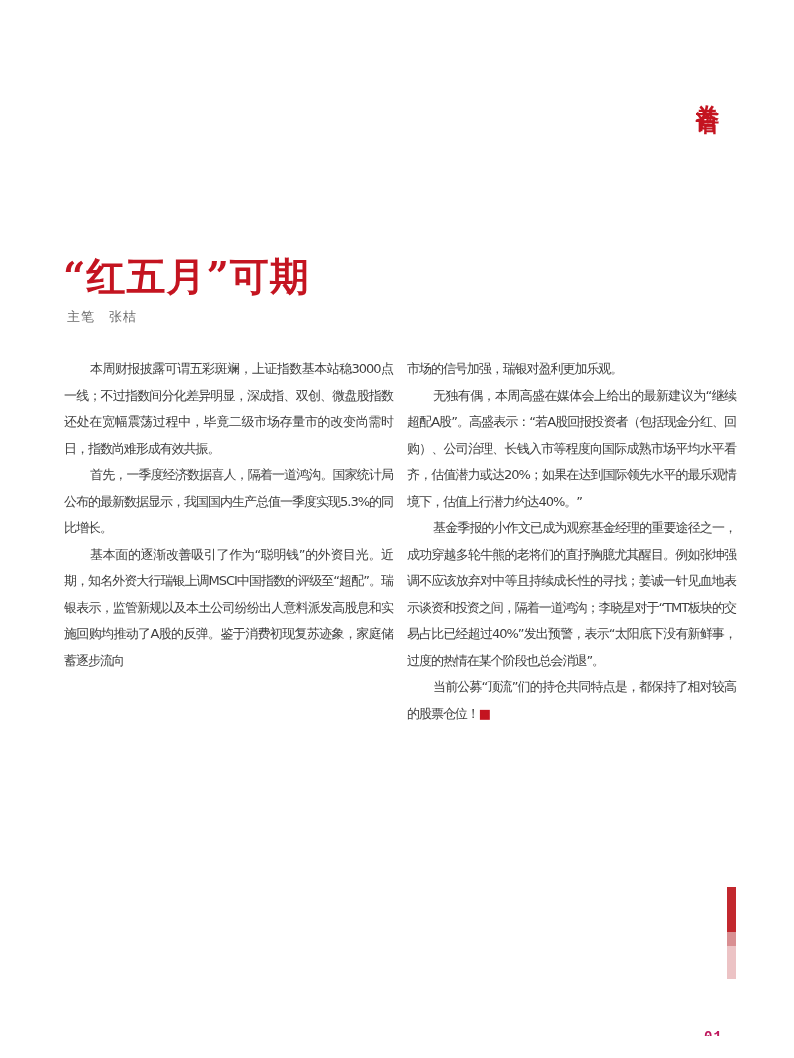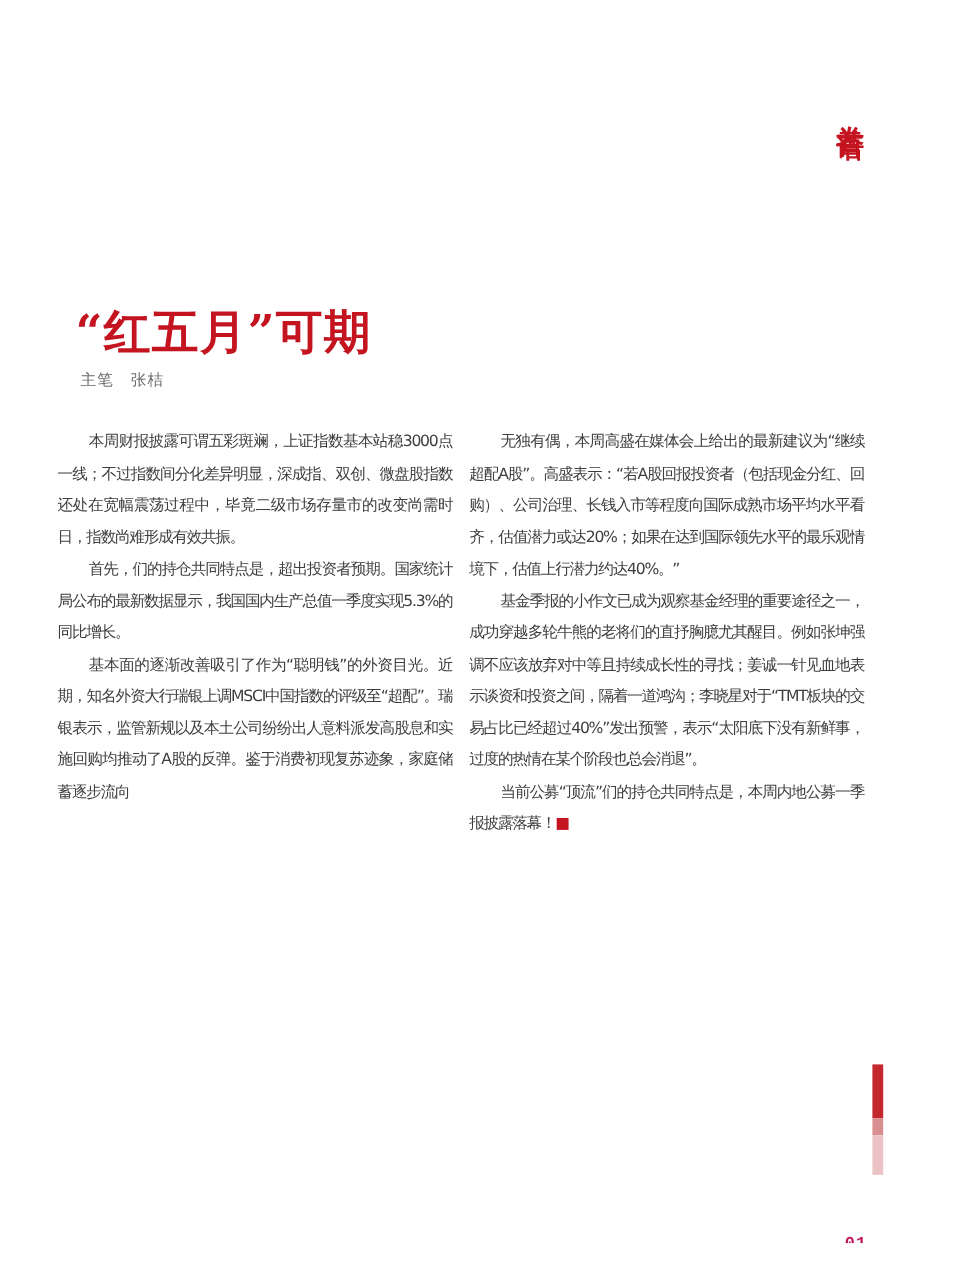--- a/index.html
+++ b/index.html
@@ -38,21 +38,21 @@
   .byline {
     position: absolute;
     left: 67px;
     top: 308px;
     font-size: 13px;
     letter-spacing: 1px;
     color: #6b6b6b;
   }
   .article-body {
     position: absolute;
-    left: 48px;
+    left: 64px;
     top: 356px;
     width: 672px;
     display: flex;
     gap: 14px;
     justify-content: center;
   }
   .column { width: 329px; }
   .para {
     font-size: 13px;
     line-height: 26.5px;
@@ -91,28 +91,29 @@
   <div class="section-label">卷首语</div>
 
   <h1 class="article-title">“红五月”可期</h1>
 
   <div class="byline">主笔　张桔</div>
 
   <div class="article-body">
 
     <div class="column">
       <p class="para">本周财报披露可谓五彩斑斓，上证指数基本站稳3000点一线；不过指数间分化差异明显，深成指、双创、微盘股指数还处在宽幅震荡过程中，毕竟二级市场存量市的改变尚需时日，指数尚难形成有效共振。</p>
-      <p class="para">首先，们的持仓共同特点是，超出投资者预期。国家统计局公布的最新数据显示，我国国内生产总值一季度实现5.3%的同比增长。</p>
+      <p class="para">首先，一季度经济数据喜人，隔着一道鸿沟。国家统计局公布的最新数据显示，我国国内生产总值一季度实现5.3%的同比增长。</p>
       <p class="para">基本面的逐渐改善吸引了作为“聪明钱”的外资目光。近期，知名外资大行瑞银上调MSCI中国指数的评级至“超配”。瑞银表示，监管新规以及本土公司纷纷出人意料派发高股息和实施回购均推动了A股的反弹。鉴于消费初现复苏迹象，家庭储蓄逐步流向</p>
     </div>
 
     <div class="column">
+      <p class="para continuation">市场的信号加强，瑞银对盈利更加乐观。</p>
       <p class="para">无独有偶，本周高盛在媒体会上给出的最新建议为“继续超配A股”。高盛表示：“若A股回报投资者（包括现金分红、回购）、公司治理、长钱入市等程度向国际成熟市场平均水平看齐，估值潜力或达20%；如果在达到国际领先水平的最乐观情境下，估值上行潜力约达40%。”</p>
       <p class="para">基金季报的小作文已成为观察基金经理的重要途径之一，成功穿越多轮牛熊的老将们的直抒胸臆尤其醒目。例如张坤强调不应该放弃对中等且持续成长性的寻找；姜诚一针见血地表示谈资和投资之间，隔着一道鸿沟；李晓星对于“TMT板块的交易占比已经超过40%”发出预警，表示“太阳底下没有新鲜事，过度的热情在某个阶段也总会消退”。</p>
-      <p class="para"><span>当前公募“顶流”们的持仓共同特点是，本周内地公募一季报披露落幕！</span><span class="end-mark">■</span></p>
+      <p class="para"><span>当前公募“顶流”们的持仓共同特点是，都保持了相对较高的股票仓位！</span><span class="end-mark">■</span></p>
     </div>
 
   </div>
 
   <div class="accent-bar">
     <div class="seg-dark"></div>
     <div class="seg-mid"></div>
     <div class="seg-light"></div>
   </div>
 

